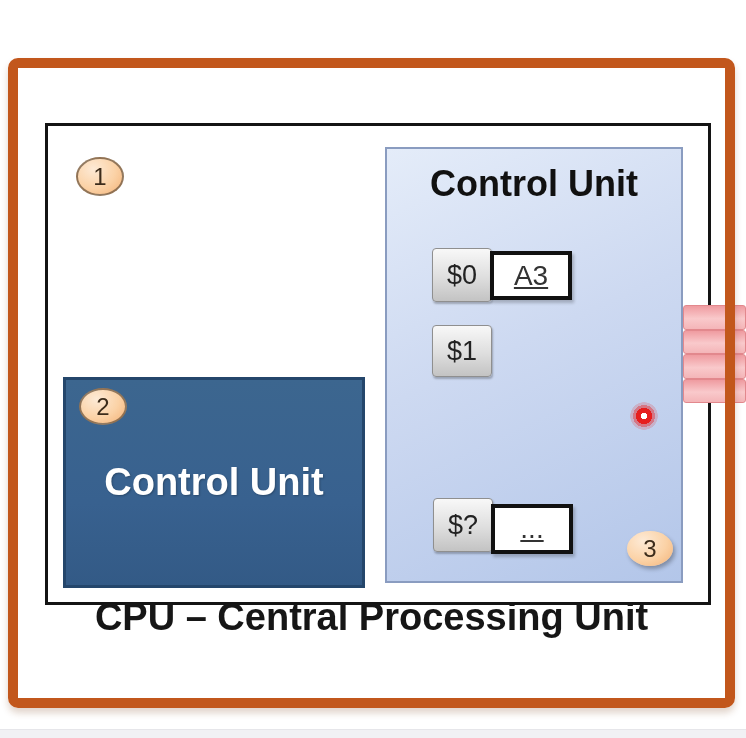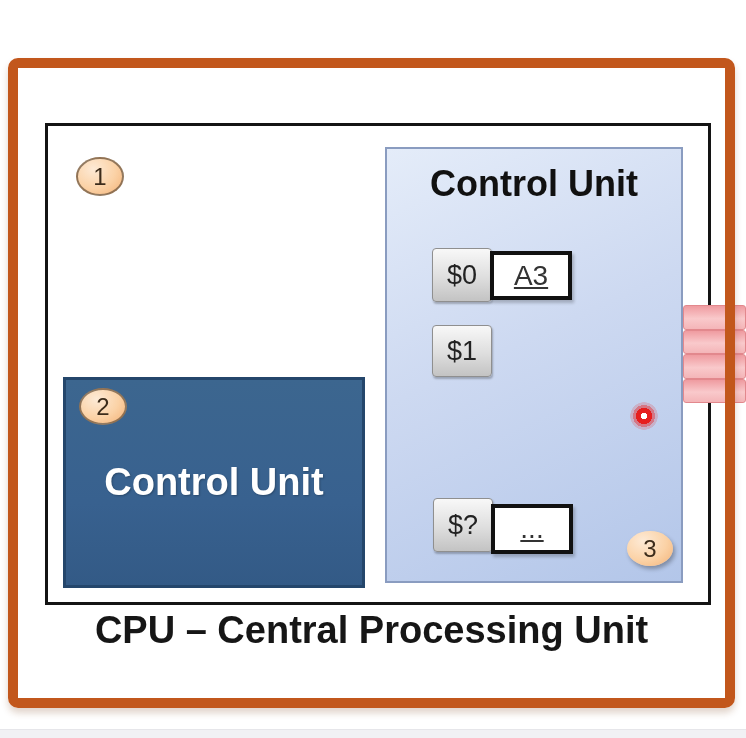--- a/index.html
+++ b/index.html
@@ -123,21 +123,21 @@
       #ffffff 0 3.5px,
       #e61e1e 3.5px 8px,
       rgba(230,30,30,0.50) 8px 11px,
       rgba(230,30,30,0.18) 11px 13.5px,
       transparent 14px);
     z-index:5;
   }
 
   
   .cpu-title {
-    position:absolute; left:18px; top:609px; width:707px;
+    position:absolute; left:18px; top:596px; width:707px;
     text-align:center; font-size:38px; font-weight:bold; color:#161616;
     z-index:6;
   }
 </style>
 </head>
 <body>
 
 <div class="stage">
 
   <div class="bottom-strip"></div>

